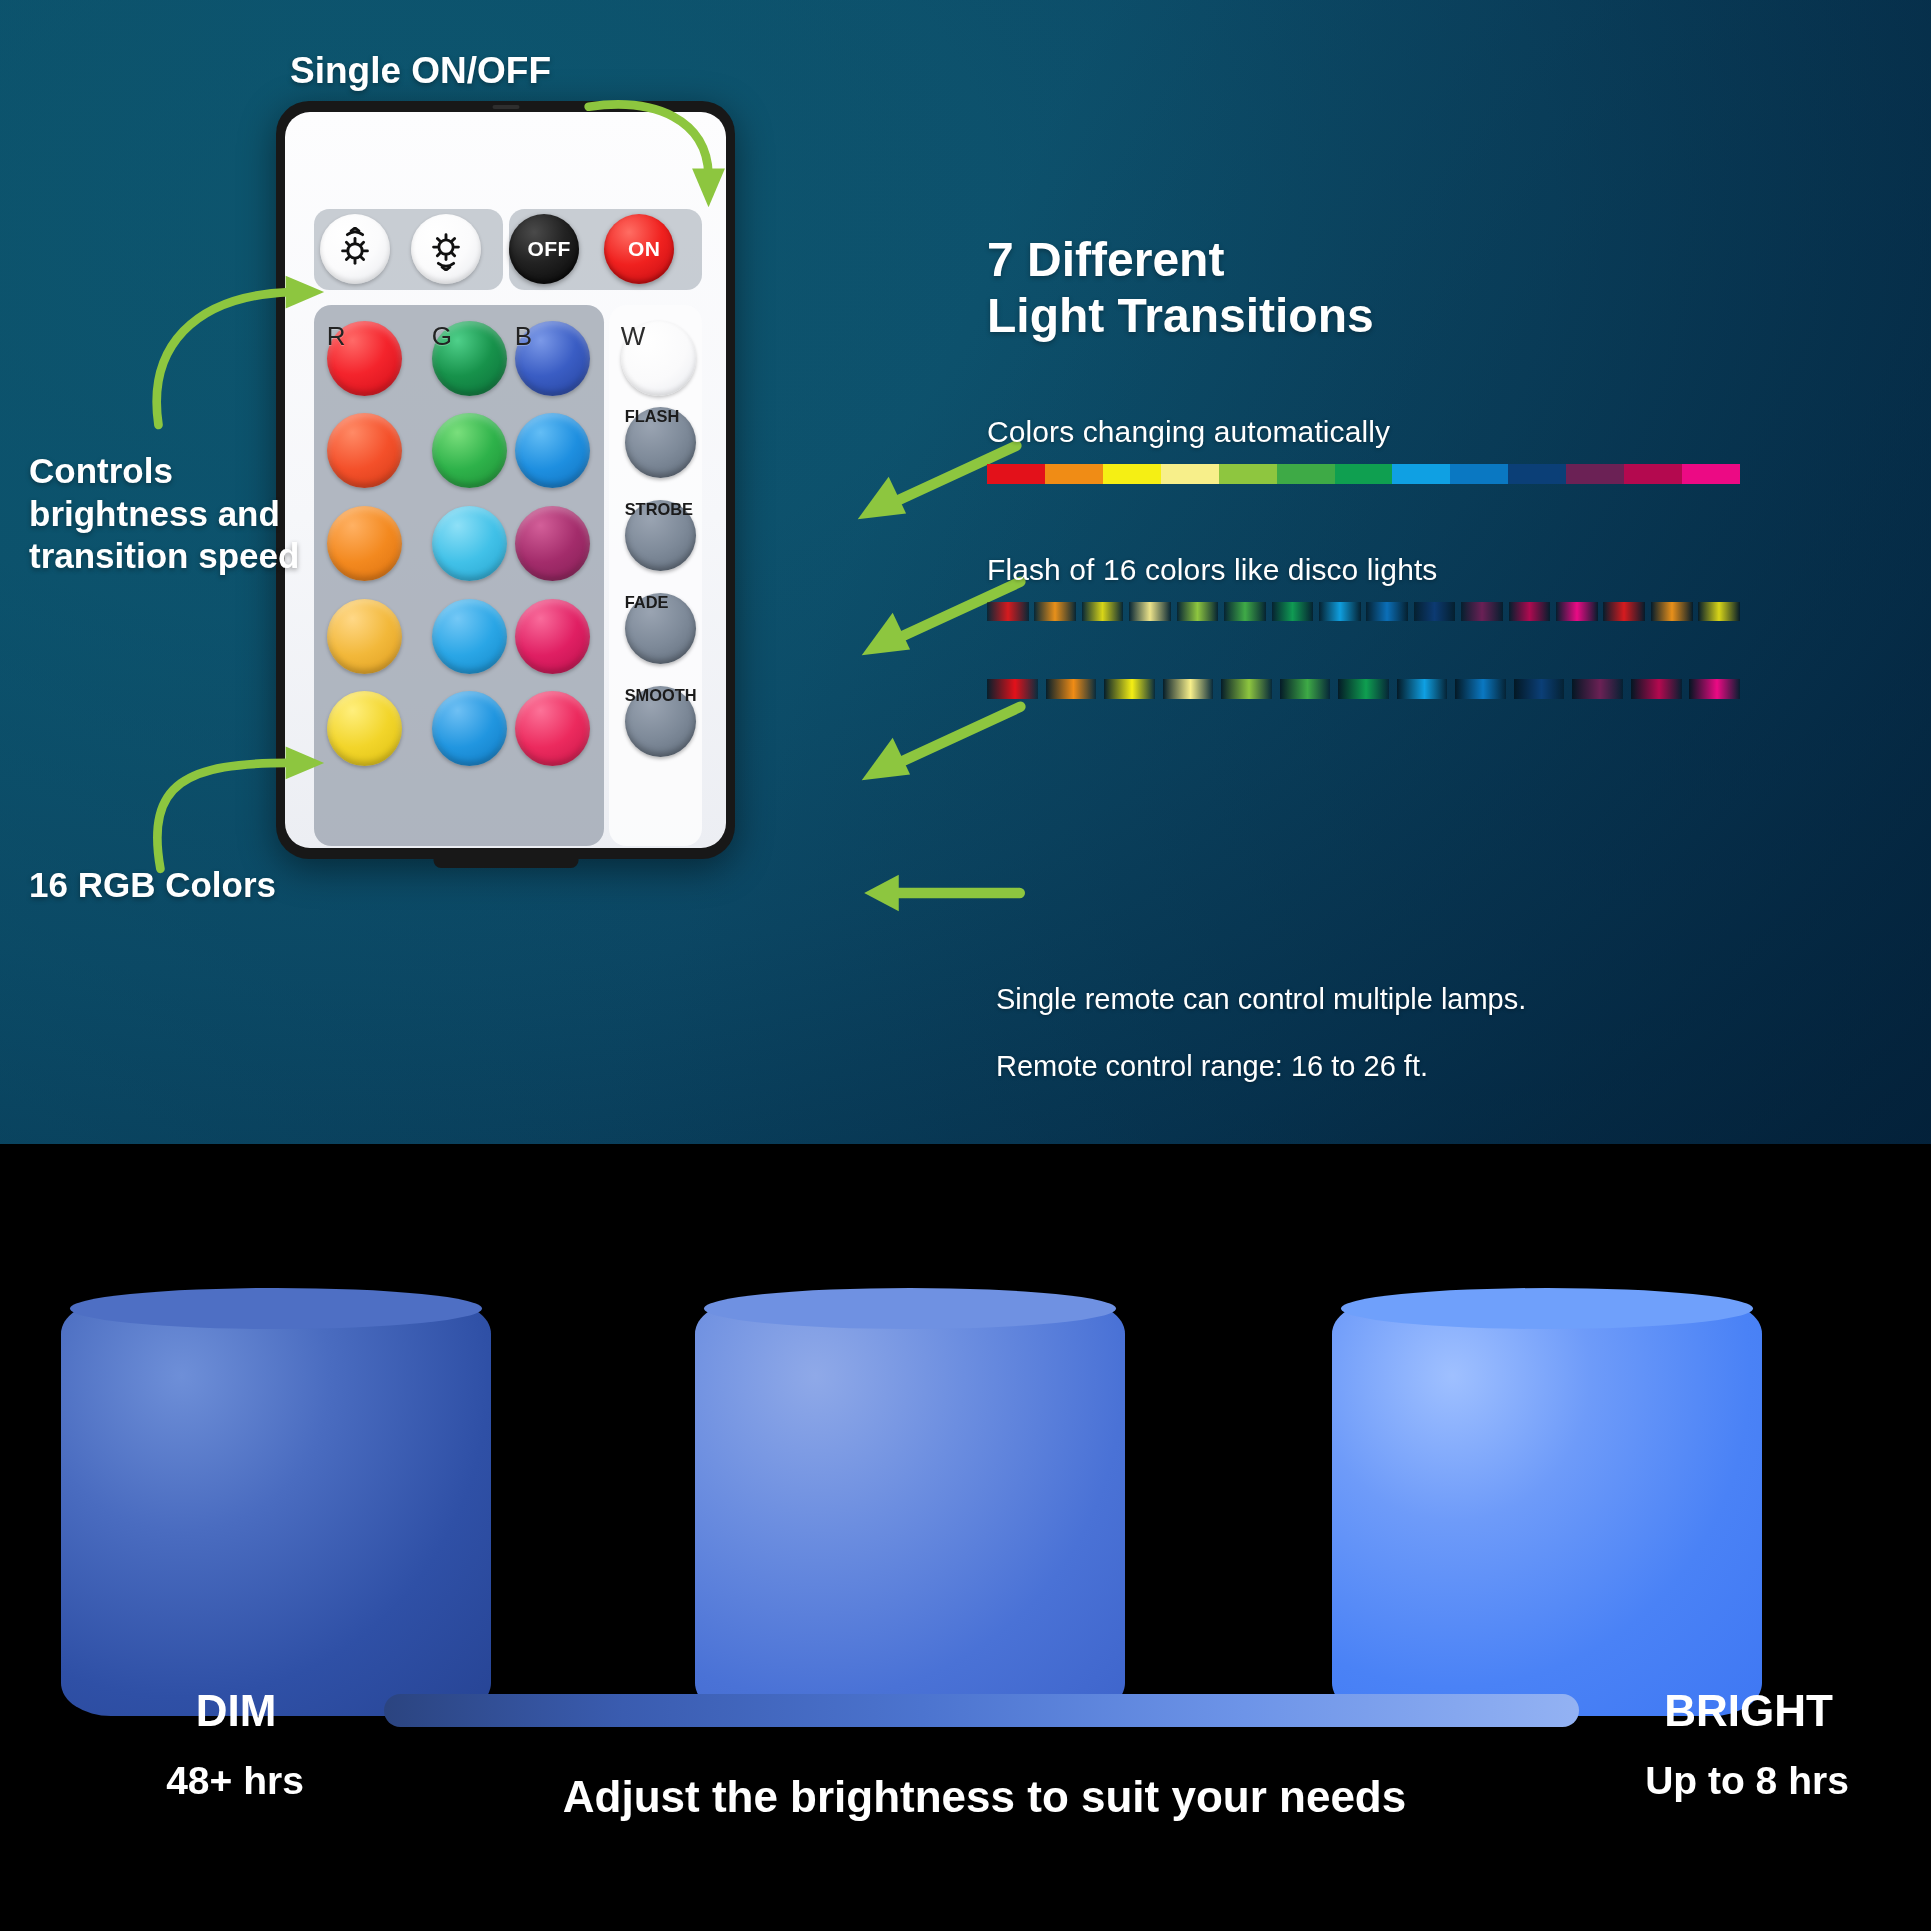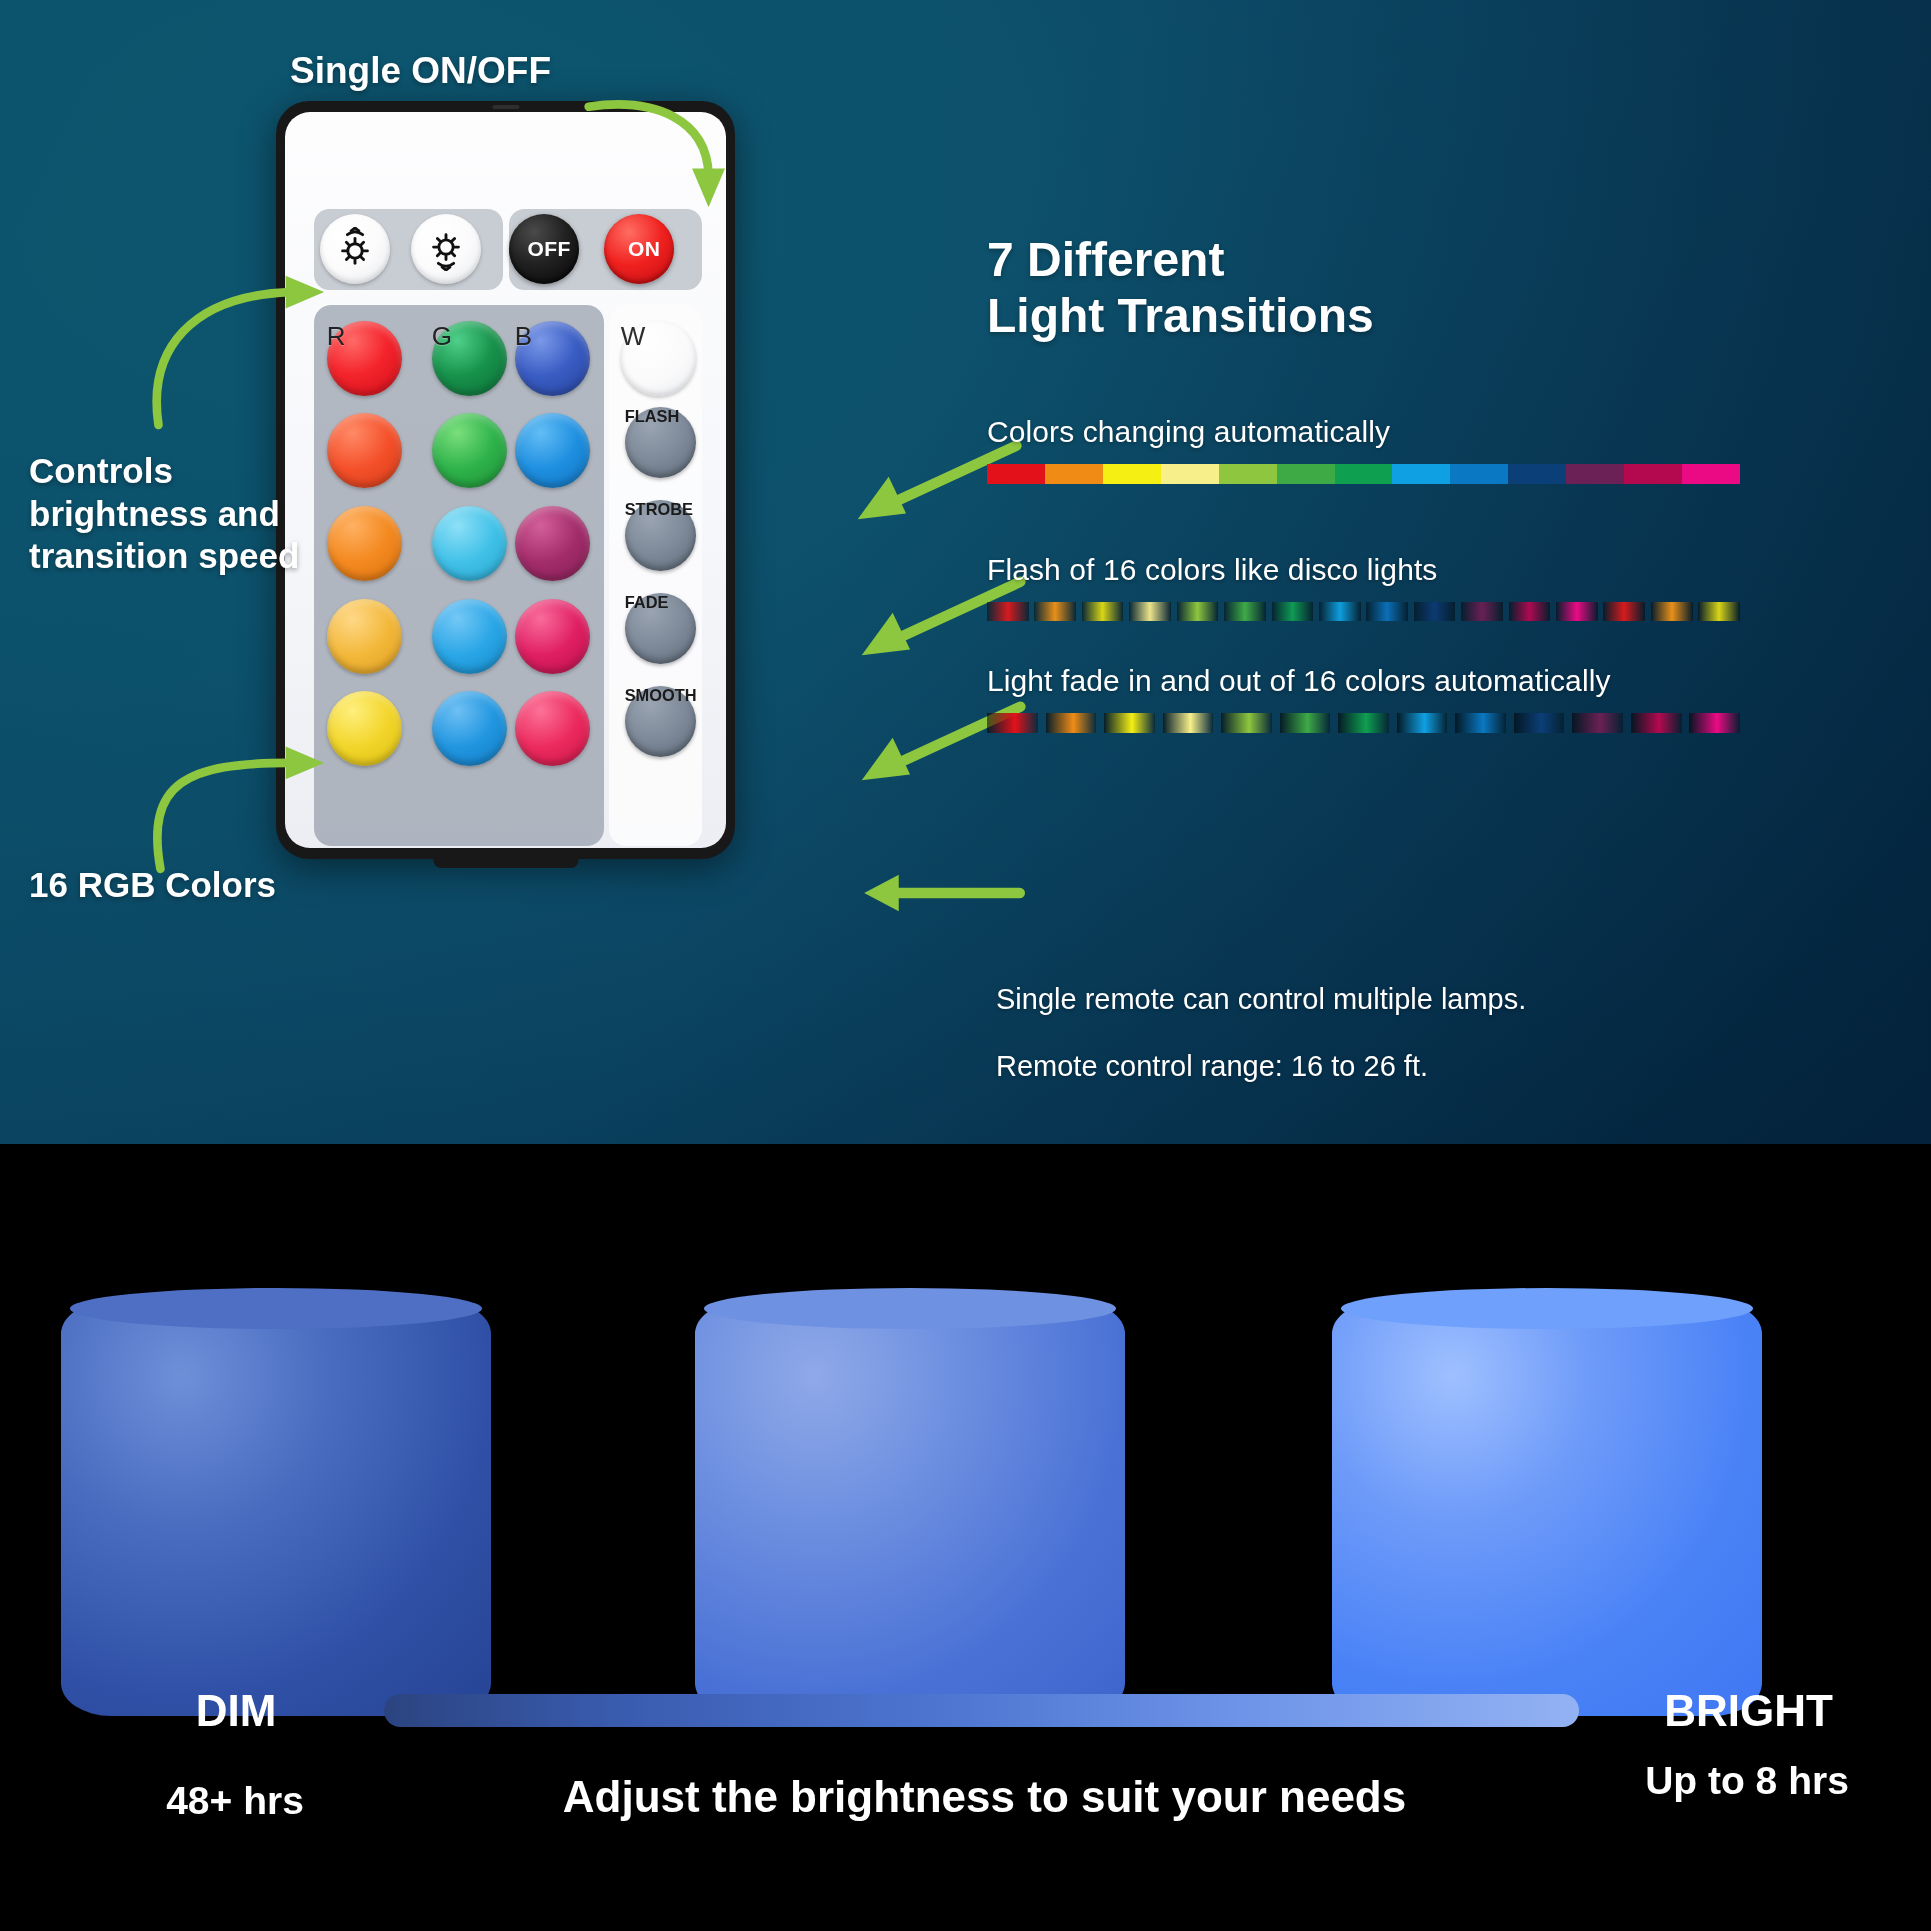--- a/index.html
+++ b/index.html
@@ -173,21 +173,21 @@
   #lamp3 .lamp-top{background:#6fa0fb;}
 
   .slider-track{
     position:absolute;left:384px;top:1694px;width:1195px;height:33px;
     border-radius:16.4px;
     background:linear-gradient(90deg,#2b4480 0%,#3a5cb0 20%,#4c74cf 45%,#6d94e8 72%,#93b2f3 100%);
     z-index:6;
   }
   .blabel{position:absolute;color:#fff;z-index:6;text-align:center;}
   .dim-word{left:120px;top:1686px;width:232px;font-size:44px;font-weight:700;}
-  .dim-sub{left:100px;top:1759px;width:270px;font-size:39px;font-weight:700;margin-top:20px;}
+  .dim-sub{left:100px;top:1759px;width:270px;font-size:39px;font-weight:700;}
   .bright-word{left:1599px;top:1686px;width:299px;font-size:44px;font-weight:700;}
   .bright-sub{left:1583px;top:1759px;width:328px;font-size:39px;font-weight:700;}
   .adjust{
     position:absolute;left:386px;top:1772px;width:1197px;text-align:center;
     color:#fff;font-size:44px;font-weight:700;z-index:6;
   }
 </style>
 </head>
 <body>
 
@@ -373,21 +373,20 @@
             <i style="background: linear-gradient(90deg, rgba(0, 0, 0, 0.45), rgb(106, 32, 85) 50%, rgba(0, 0, 0, 0.45));"></i>
             <i style="background: linear-gradient(90deg, rgba(0, 0, 0, 0.45), rgb(174, 10, 80) 50%, rgba(0, 0, 0, 0.45));"></i>
             <i style="background: linear-gradient(90deg, rgba(0, 0, 0, 0.45), rgb(234, 11, 133) 50%, rgba(0, 0, 0, 0.45));"></i>
             <i style="background: linear-gradient(90deg, rgba(0, 0, 0, 0.45), rgb(214, 27, 31) 50%, rgba(0, 0, 0, 0.45));"></i>
             <i style="background: linear-gradient(90deg, rgba(0, 0, 0, 0.45), rgb(232, 144, 26) 50%, rgba(0, 0, 0, 0.45));"></i>
             <i style="background: linear-gradient(90deg, rgba(0, 0, 0, 0.45), rgb(216, 213, 24) 50%, rgba(0, 0, 0, 0.45));"></i>
           </div>
       </div>
 
       <div class="trow" style="top:664px;">
-        <div class="tlabel">Light fade in and out of 16 colors automatically</div>
         <div class="bar fade" id="bar2">
             <i style="background: linear-gradient(90deg, rgba(0, 0, 0, 0.55), rgb(227, 17, 26) 55%, rgba(0, 0, 0, 0.35));"></i>
             <i style="background: linear-gradient(90deg, rgba(0, 0, 0, 0.55), rgb(240, 140, 21) 55%, rgba(0, 0, 0, 0.35));"></i>
             <i style="background: linear-gradient(90deg, rgba(0, 0, 0, 0.55), rgb(245, 239, 20) 55%, rgba(0, 0, 0, 0.35));"></i>
             <i style="background: linear-gradient(90deg, rgba(0, 0, 0, 0.55), rgb(247, 239, 138) 55%, rgba(0, 0, 0, 0.35));"></i>
             <i style="background: linear-gradient(90deg, rgba(0, 0, 0, 0.55), rgb(142, 198, 63) 55%, rgba(0, 0, 0, 0.35));"></i>
             <i style="background: linear-gradient(90deg, rgba(0, 0, 0, 0.55), rgb(62, 170, 70) 55%, rgba(0, 0, 0, 0.35));"></i>
             <i style="background: linear-gradient(90deg, rgba(0, 0, 0, 0.55), rgb(15, 159, 80) 55%, rgba(0, 0, 0, 0.35));"></i>
             <i style="background: linear-gradient(90deg, rgba(0, 0, 0, 0.55), rgb(15, 160, 227) 55%, rgba(0, 0, 0, 0.35));"></i>
             <i style="background: linear-gradient(90deg, rgba(0, 0, 0, 0.55), rgb(10, 120, 194) 55%, rgba(0, 0, 0, 0.35));"></i>

